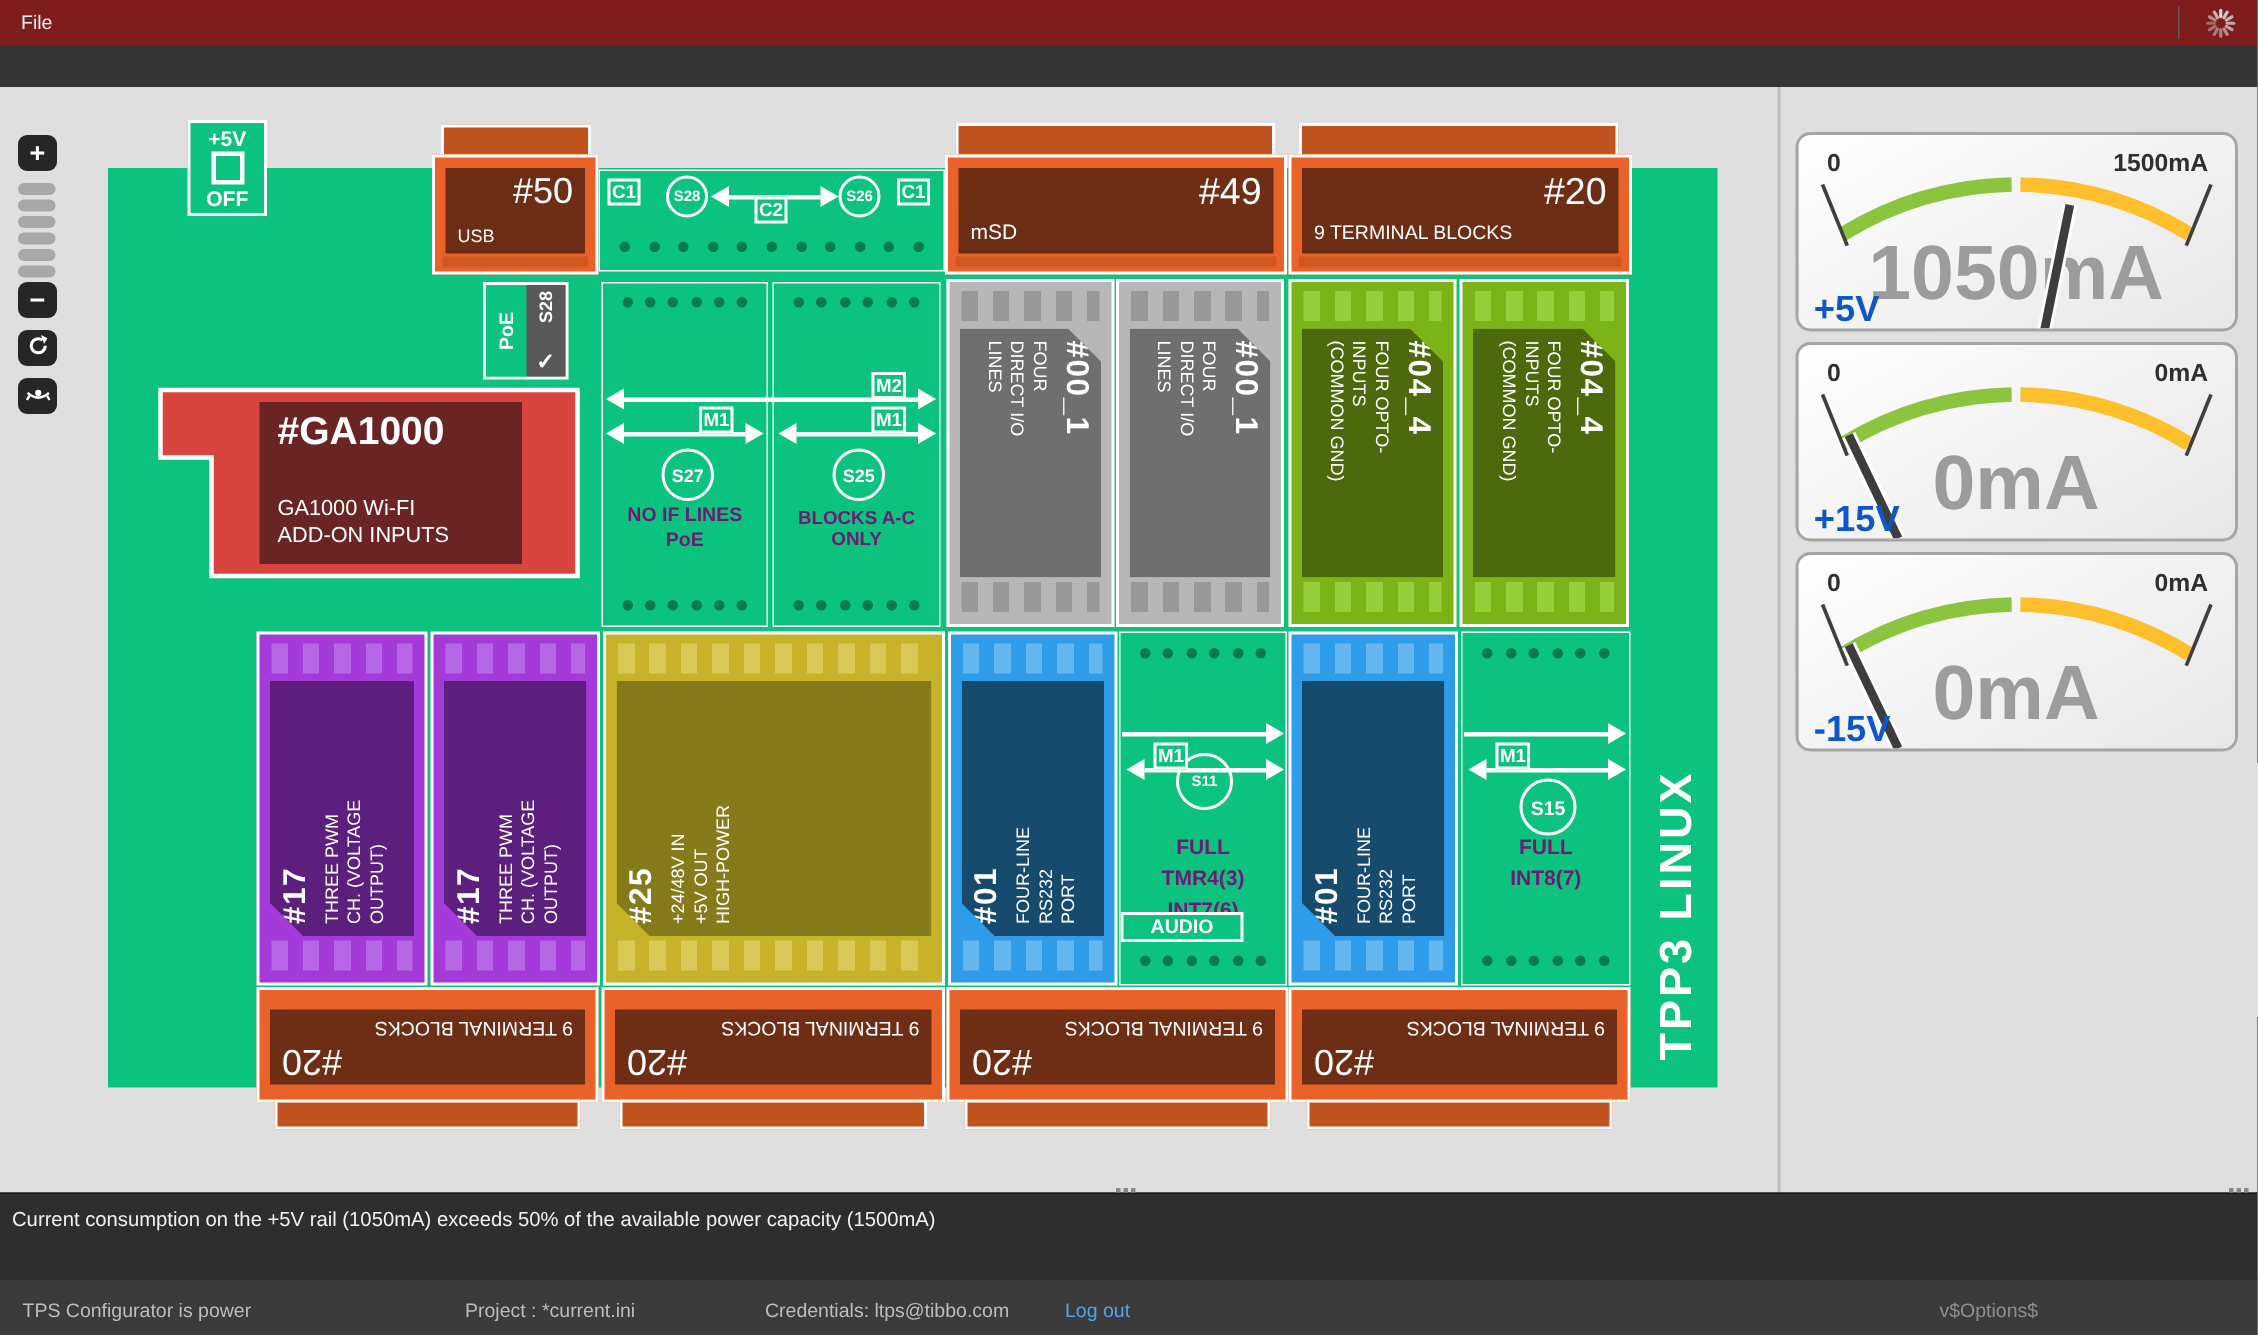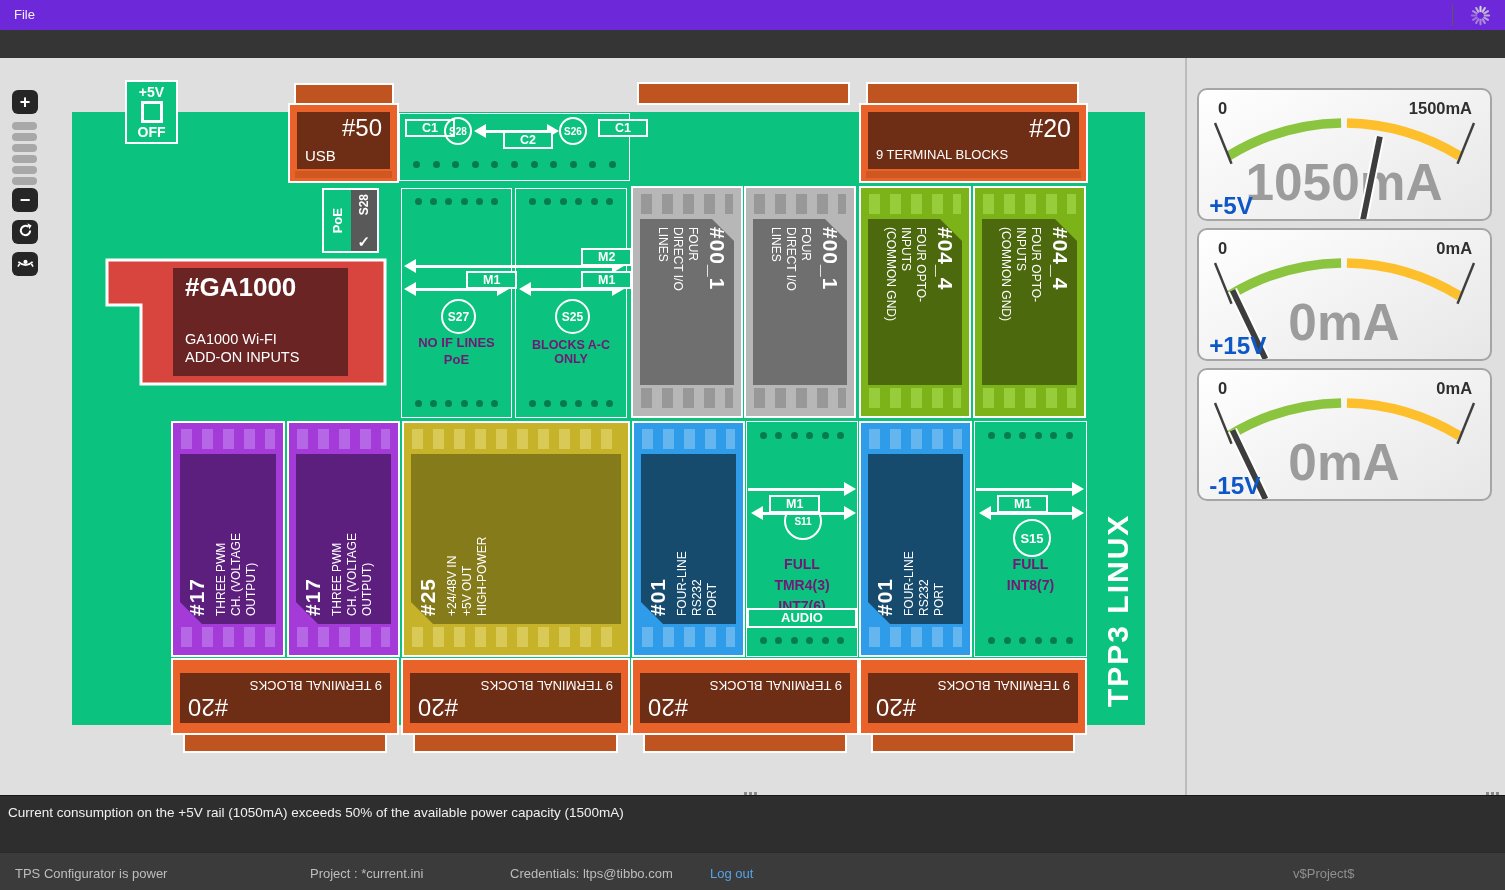--- a/index.html
+++ b/index.html
@@ -1,19 +1,19 @@
 <!DOCTYPE html>
 <html><head>
 <meta charset="utf-8">
 <style>
   html,body{margin:0;padding:0;background:#222;}
   #app{position:relative;width:1505px;height:890px;overflow:hidden;
        font-family:"Liberation Sans",sans-serif;background:#dfdfdf;}
   
-  .menubar{position:absolute;left:0;top:0;width:100%;height:30px;background:#6d28d9;}
+  .menubar{position:absolute;left:0;top:0;width:100%;height:30px;background:#7f1d1d;}
   .file-item{position:absolute;left:4px;top:0;height:30px;line-height:30px;color:#f2f2f2;
              font-size:13px;padding:0 10px;cursor:default;}
   .mb-div{position:absolute;left:1452px;top:4px;width:1px;height:22px;background:#5a5a5a;}
   .spinner{position:absolute;left:1469px;top:4px;width:23px;height:23px;}
   .tabbar{position:absolute;left:0;top:30px;width:100%;height:28px;background:#353535;}
   .tab{position:absolute;border-radius:5px 5px 0 0;display:flex;align-items:center;
        justify-content:center;cursor:default;}
   .tab.active{left:5px;top:34px;width:102px;height:24px;background:#232323;color:#5caff5;
        font-weight:bold;font-size:13px;}
   .tab.inactive{top:37px;height:21px;background:#4a4a4a;color:#9d9d9d;font-size:12.5px;}
@@ -37,21 +37,21 @@
         font-weight:bold;font-size:18px;line-height:18px;cursor:pointer;}
   .pill{position:absolute;left:12px;width:25px;height:8px;border-radius:4px;background:#a8a8a8;cursor:pointer;}
   
   .board{position:absolute;left:72px;top:112px;width:1073px;height:613px;background:#0cc27f;}
   .slot{position:absolute;border:1px solid #fff;background:#0cc27f;box-sizing:border-box;}
   .dots{position:absolute;display:flex;justify-content:space-between;align-items:center;height:8px;}
   .dots i{display:block;width:7px;height:7px;border-radius:50%;background:#077a4f;}
   .scirc{position:absolute;border:2px solid #fff;border-radius:50%;color:#fff;font-weight:bold;
          display:flex;align-items:center;justify-content:center;box-sizing:border-box;}
   .lbox{position:absolute;border:2px solid #fff;color:#fff;font-weight:bold;font-size:12.5px;
-        line-height:14px;padding:0 15px;background:#0cc27f;white-space:nowrap;}
+        line-height:14px;padding:0 1px;background:#0cc27f;white-space:nowrap;}
   .sltext{position:absolute;color:#701a75;font-weight:bold;text-align:center;font-size:13px;}
   .arrow{position:absolute;height:3px;background:#fff;}
   .arrow.hl::before{content:"";position:absolute;left:-12px;top:-6px;width:0;height:0;
         border:7px solid transparent;border-left:0;border-right:12px solid #fff;}
   .arrow.hr::after{content:"";position:absolute;right:-12px;top:-6px;width:0;height:0;
         border:7px solid transparent;border-right:0;border-left:12px solid #fff;}
   
   .mod{position:absolute;border:2px solid #fff;box-sizing:border-box;background:var(--o);cursor:pointer;}
   .teeth{position:absolute;left:8px;right:8px;height:20px;
          background:repeating-linear-gradient(90deg,var(--t) 0 11px,transparent 11px 21px);}
@@ -186,26 +186,33 @@
     <span>+5V</span>
     <span class="pbox"></span>
     <span>OFF</span>
   </div>
 
 
   <div class="otab" style="left:294px;top:83px;width:100px;height:22px"></div>
   <div class="obody" style="left:288px;top:103px;width:111px;height:80px">
     <div class="oinner">
       <span class="oid" style="font-size:24px">#50</span>
-      <span class="olab" style="font-size:15px;bottom:5px">USB</span>
+      <span class="olab" style="font-size:12px;bottom:5px">USB</span>
     </div>
     <div class="ostrip"></div>
   </div>
 
   <div class="otab" style="left:637px;top:82px;width:213px;height:23px"></div>
+  <div class="obody" style="left:630px;top:103px;width:228px;height:80px">
+    <div class="oinner">
+      <span class="oid">#49</span>
+      <span class="olab">mSD</span>
+    </div>
+    <div class="ostrip"></div>
+  </div>
 
   <div class="otab" style="left:866px;top:82px;width:213px;height:23px"></div>
   <div class="obody" style="left:859px;top:103px;width:229px;height:80px">
     <div class="oinner">
       <span class="oid">#20</span>
       <span class="olab" style="font-size:13px">9 TERMINAL BLOCKS</span>
     </div>
     <div class="ostrip"></div>
   </div>
 
@@ -556,15 +563,15 @@
   <div class="msgpanel"></div>
   <div class="grip" style="left:744px;top:792px"></div>
   <div class="grip" style="left:1486px;top:792px"></div>
   <div class="warn-text">Current consumption on the +5V rail (1050mA) exceeds 50% of the available power capacity (1500mA)</div>
 
   <div class="footer"></div>
   <div class="f-item" style="left:15px">TPS Configurator is power</div>
   <div class="f-item" style="left:310px">Project : *current.ini</div>
   <div class="f-item" style="left:510px">Credentials: ltps@tibbo.com</div>
   <div class="f-item f-logout" style="left:710px">Log out</div>
-  <div class="f-item f-version" style="left:1293px">v$Project$</div>
+  <div class="f-item f-version" style="left:1293px">v$Options$</div>
 
 </div>
 
 </body></html>

